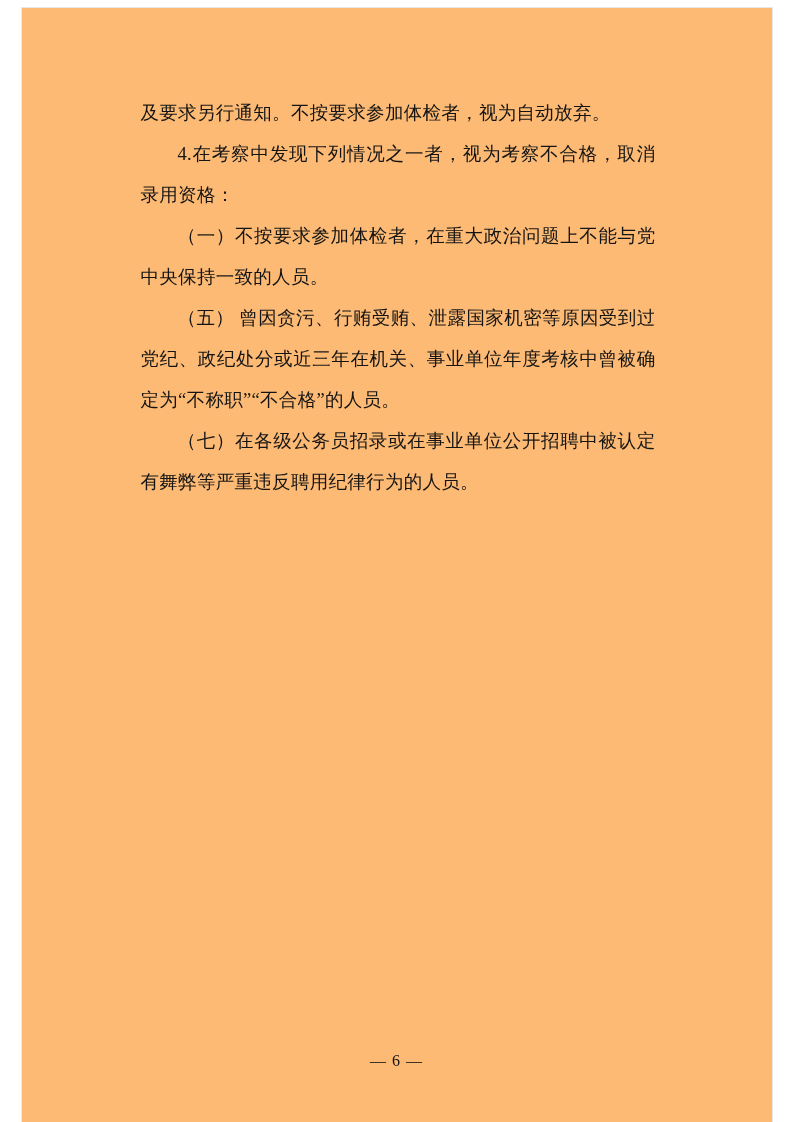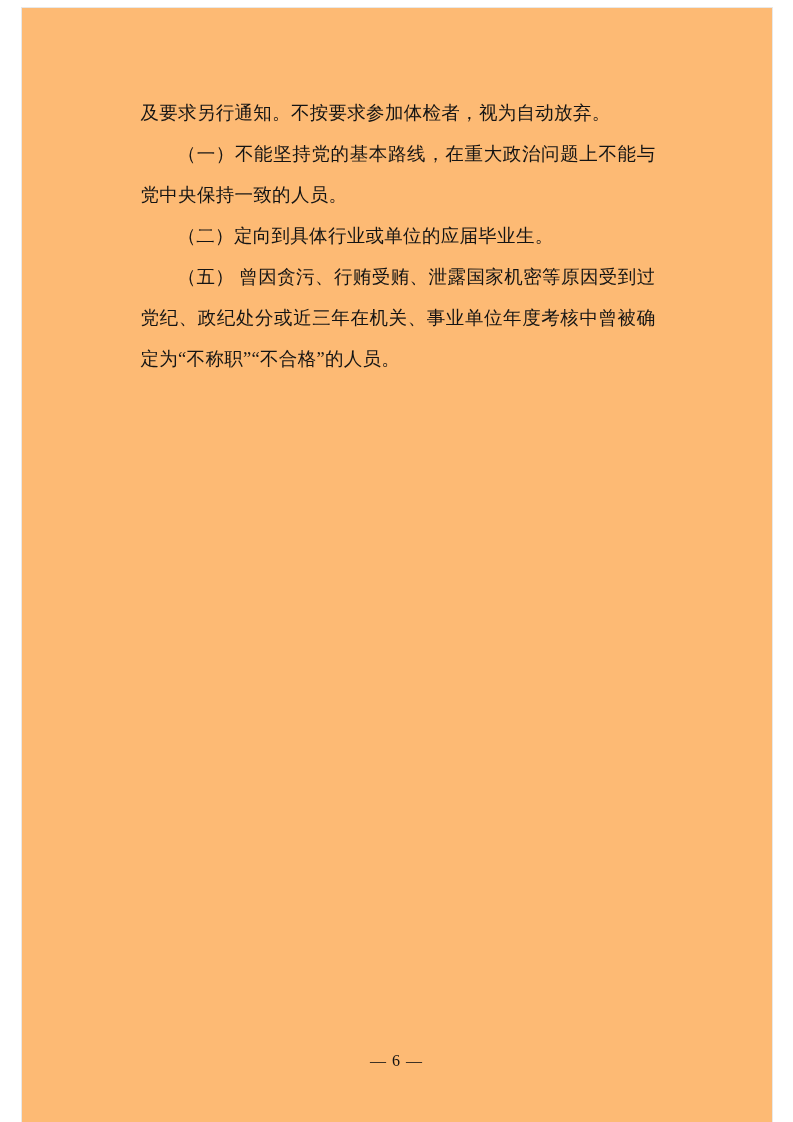--- a/index.html
+++ b/index.html
@@ -47,18 +47,19 @@
     letter-spacing: 1px;
     color: #141414;
   }
 </style>
 </head>
 <body>
 
 <div class="page">
   <div class="content" id="document-body">
       <p class="para">及要求另行通知。不按要求参加体检者，视为自动放弃。</p>
-      <p class="para indent">（一）不能坚持党的基本路线，在重大政治问题上不能与党中央保持一致的人员。</p>
-      <p class="para indent">（二）定向到具体行业或单位的应届毕业生。</p>
+      <p class="para indent">4.在考察中发现下列情况之一者，视为考察不合格，取消录用资格：</p>
+      <p class="para indent">（一）不按要求参加体检者，在重大政治问题上不能与党中央保持一致的人员。</p>
       <p class="para indent">（五） 曾因贪污、行贿受贿、泄露国家机密等原因受到过党纪、政纪处分或近三年在机关、事业单位年度考核中曾被确定为“不称职”“不合格”的人员。</p>
+      <p class="para indent">（七）在各级公务员招录或在事业单位公开招聘中被认定有舞弊等严重违反聘用纪律行为的人员。</p>
     </div>
   <div class="footer">— 6 —</div>
 </div>
 
 </body></html>

